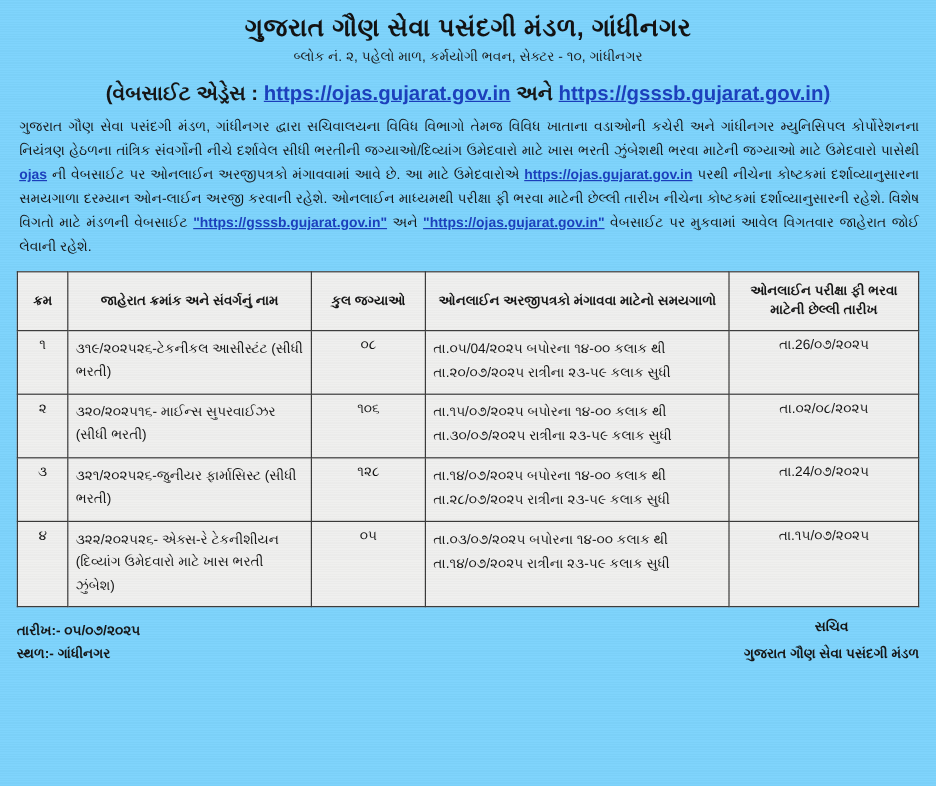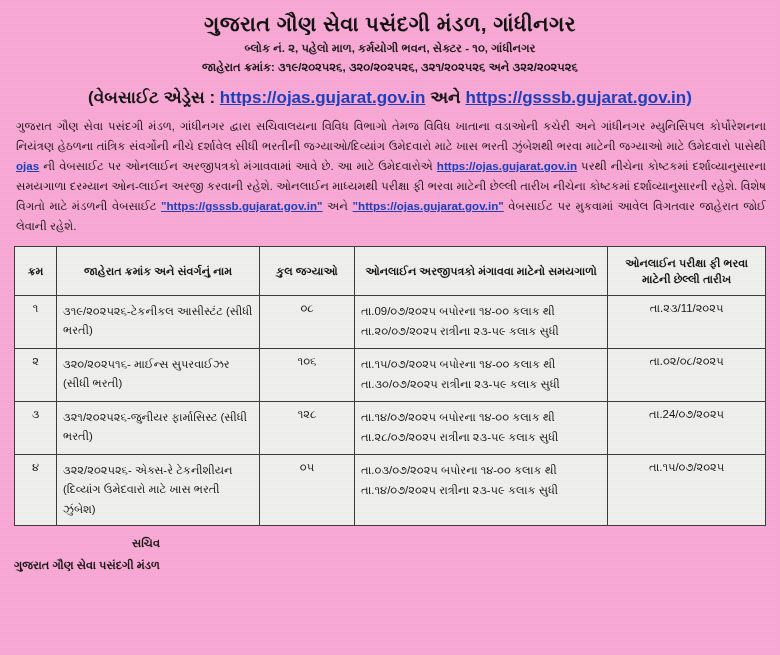--- a/index.html
+++ b/index.html
@@ -11,21 +11,21 @@
     height: 655px;
     background: #e8e8e6;
     font-family: "Liberation Sans", sans-serif;
     color: #141414;
     overflow: hidden;
   }
   .page {
     position: relative;
     width: 780px;
     height: 655px;
-    background: #f9a8d4;
+    background: #7dd3fc;
     box-sizing: border-box;
     padding: 8px 14px 6px 14px;
   }
   .grain {
     position: absolute;
     inset: 0;
     pointer-events: none;
     background:
       repeating-linear-gradient(0deg, rgba(0,0,0,0.018) 0px, rgba(0,0,0,0.018) 1px, rgba(255,255,255,0.02) 1px, rgba(255,255,255,0.02) 2px);
     opacity: .8;
@@ -34,21 +34,21 @@
     text-align: center;
     font-size: 21px;
     font-weight: bold;
     letter-spacing: .4px;
     margin: 4px 0 6px 0;
     color: #111;
   }
   .subtitle {
     text-align: center;
     font-size: 11.5px;
-    font-weight: bold;
+    font-weight: normal;
     margin: 2px 0 6px 0;
     color: #1a1a1a;
   }
   .advtno {
     text-align: center;
     font-size: 11.5px;
     font-weight: bold;
     margin: 4px 0 6px 0;
   }
   .weblinerow {
@@ -114,30 +114,29 @@
   .footer .center {
     font-size: 18px;
     font-weight: bold;
     padding-bottom: 1px;
   }
   .footer .right {
     text-align: center;
     line-height: 1.7;
     font-weight: bold;
   }
-  .footer .right .role { display: block; margin-bottom: 3px; text-align: right; }
+  .footer .right .role { display: block; margin-bottom: 3px; }
 </style>
 </head>
 <body>
 
 <div class="page">
 
   <div class="title">ગુજરાત ગૌણ સેવા પસંદગી મંડળ, ગાંધીનગર</div>
   <div class="subtitle">બ્લોક નં. ૨, પહેલો માળ, કર્મયોગી ભવન, સેક્ટર - ૧૦, ગાંધીનગર</div>
-  <div class="advtno">જાહેરાત ક્રમાંક: ૩૧૯/૨૦૨૫૨૬, ૩૨૦/૨૦૨૫૨૬, ૩૨૧/૨૦૨૫૨૬ અને ૩૨૨/૨૦૨૫૨૬</div>
 
   <div class="weblinerow">
     <span class="lbl">(વેબસાઈટ એડ્રેસ :</span>
     <a href="#">https://ojas.gujarat.gov.in</a>
     <span>અને</span>
     <a href="#">https://gsssb.gujarat.gov.in)</a>
   </div>
 
   <div class="body-para">
     <span>ગુજરાત ગૌણ સેવા પસંદગી મંડળ, ગાંધીનગર દ્વારા સચિવાલયના વિવિધ વિભાગો તેમજ વિવિધ ખાતાના વડાઓની કચેરી અને ગાંધીનગર મ્યુનિસિપલ કોર્પોરેશનના નિયંત્રણ હેઠળના તાંત્રિક સંવર્ગોની નીચે દર્શાવેલ સીધી ભરતીની જગ્યાઓ/દિવ્યાંગ ઉમેદવારો માટે ખાસ ભરતી ઝુંબેશથી ભરવા માટેની જગ્યાઓ માટે ઉમેદવારો પાસેથી </span><span class="inline-url">ojas</span><span> ની વેબસાઈટ પર ઓનલાઈન અરજીપત્રકો મંગાવવામાં આવે છે. આ માટે ઉમેદવારોએ </span><span class="inline-url">https://ojas.gujarat.gov.in</span><span> પરથી નીચેના કોષ્ટકમાં દર્શાવ્યાનુસારના સમયગાળા દરમ્યાન ઓન-લાઈન અરજી કરવાની રહેશે. ઓનલાઈન માધ્યમથી પરીક્ષા ફી ભરવા માટેની છેલ્લી તારીખ નીચેના કોષ્ટકમાં દર્શાવ્યાનુસારની રહેશે. વિશેષ વિગતો માટે મંડળની વેબસાઈટ </span><span class="inline-url">"https://gsssb.gujarat.gov.in"</span><span> અને </span><span class="inline-url">"https://ojas.gujarat.gov.in"</span><span> વેબસાઈટ પર મુકવામાં આવેલ વિગતવાર જાહેરાત જોઈ લેવાની રહેશે.</span>
@@ -152,24 +151,24 @@
         <th class="c-period">ઓનલાઈન અરજીપત્રકો મંગાવવા માટેનો સમયગાળો</th>
         <th class="c-last">ઓનલાઈન પરીક્ષા ફી ભરવા માટેની છેલ્લી તારીખ</th>
       </tr>
     </thead>
     <tbody>
       <tr>
         <td class="sr">૧</td>
         <td class="name">૩૧૯/૨૦૨૫૨૬-ટેકનીકલ આસીસ્ટંટ (સીધી ભરતી)</td>
         <td class="total">૦૮</td>
         <td class="period">
-          <div class="period-line">તા.09/૦૭/૨૦૨૫ બપોરના ૧૪-૦૦ કલાક થી</div>
+          <div class="period-line">તા.૦૫/04/૨૦૨૫ બપોરના ૧૪-૦૦ કલાક થી</div>
           <div class="period-line">તા.૨૦/૦૭/૨૦૨૫ રાત્રીના ૨૩-૫૯ કલાક સુધી</div>
         </td>
-        <td class="last">તા.૨૩/11/૨૦૨૫</td>
+        <td class="last">તા.26/૦૭/૨૦૨૫</td>
       </tr>
       <tr>
         <td class="sr">૨</td>
         <td class="name">૩૨૦/૨૦૨૫૧૬- માઈન્સ સુપરવાઈઝર (સીધી ભરતી)</td>
         <td class="total">૧૦૬</td>
         <td class="period">
           <div class="period-line">તા.૧૫/૦૭/૨૦૨૫ બપોરના ૧૪-૦૦ કલાક થી</div>
           <div class="period-line">તા.૩૦/૦૭/૨૦૨૫ રાત્રીના ૨૩-૫૯ કલાક સુધી</div>
         </td>
         <td class="last">તા.૦૨/૦૮/૨૦૨૫</td>
@@ -191,20 +190,30 @@
         <td class="period">
           <div class="period-line">તા.૦૩/૦૭/૨૦૨૫ બપોરના ૧૪-૦૦ કલાક થી</div>
           <div class="period-line">તા.૧૪/૦૭/૨૦૨૫ રાત્રીના ૨૩-૫૯ કલાક સુધી</div>
         </td>
         <td class="last">તા.૧૫/૦૭/૨૦૨૫</td>
       </tr>
     </tbody>
   </table>
 
   <div class="footer">
+    <div class="left">
+      <div>
+        <span>તારીખ:-</span>
+        <span>૦૫/૦૭/૨૦૨૫</span>
+      </div>
+      <div>
+        <span>સ્થળ:-</span>
+        <span>ગાંધીનગર</span>
+      </div>
+    </div>
     <div class="right">
       <span class="role">સચિવ</span>
       <span>ગુજરાત ગૌણ સેવા પસંદગી મંડળ</span>
     </div>
   </div>
 
   <div class="grain"></div>
 </div>
 
 </body></html>

